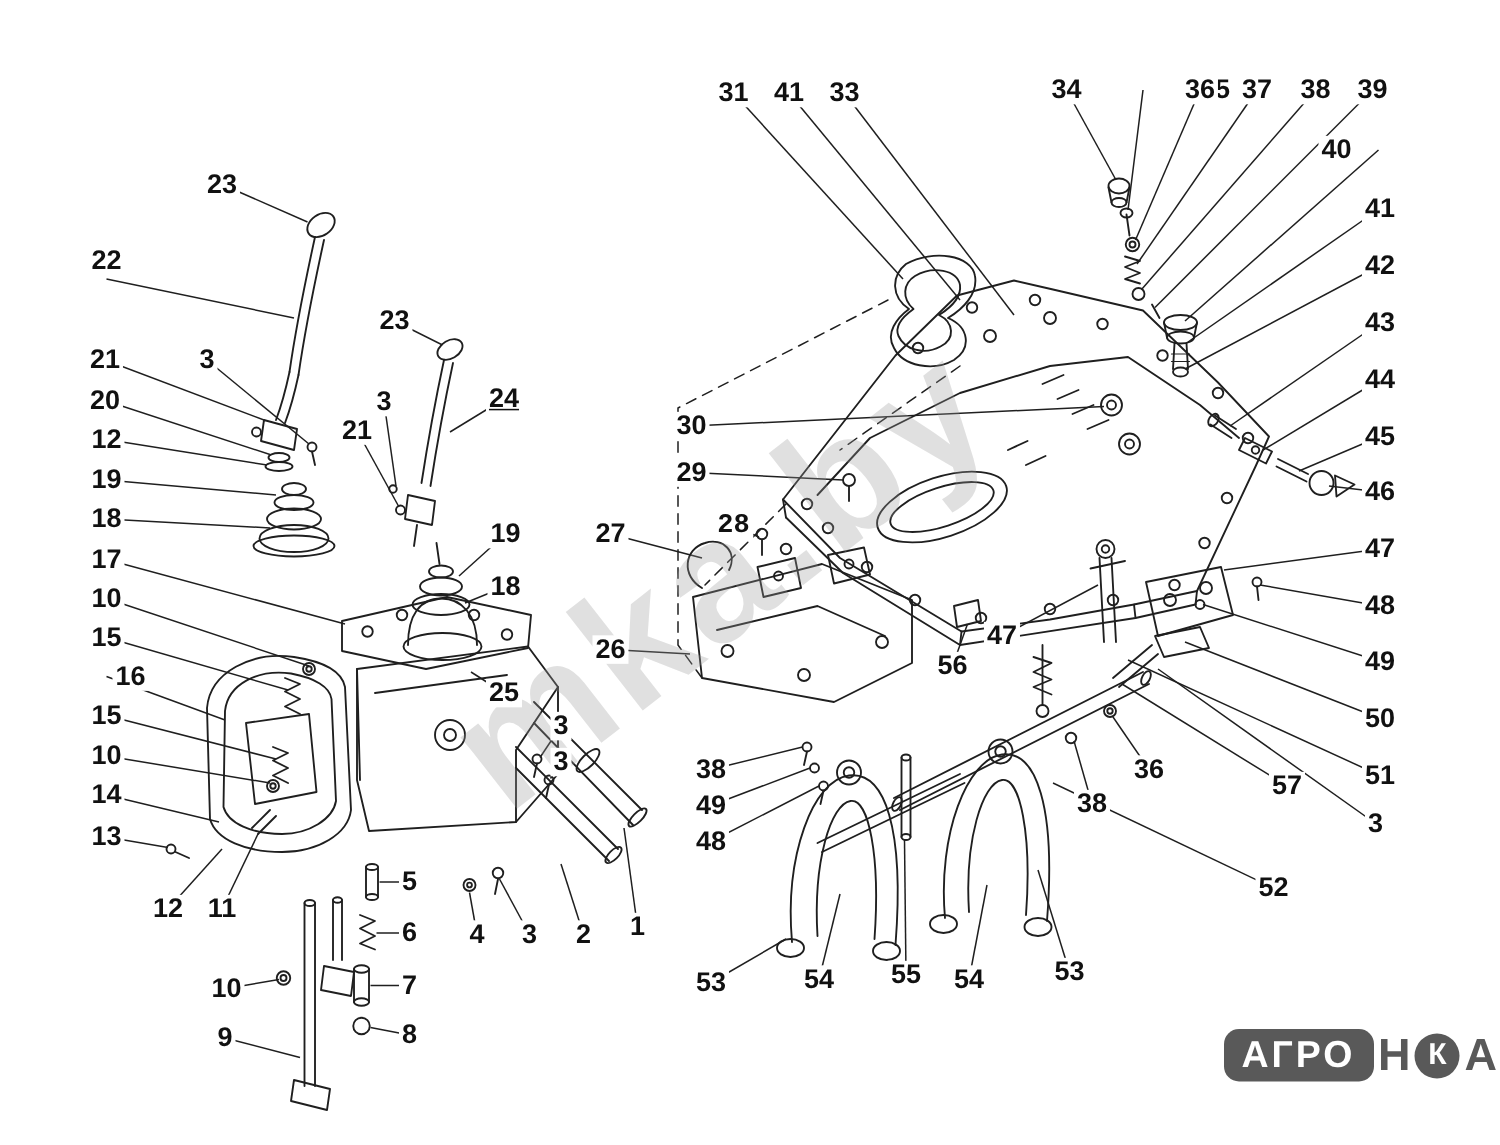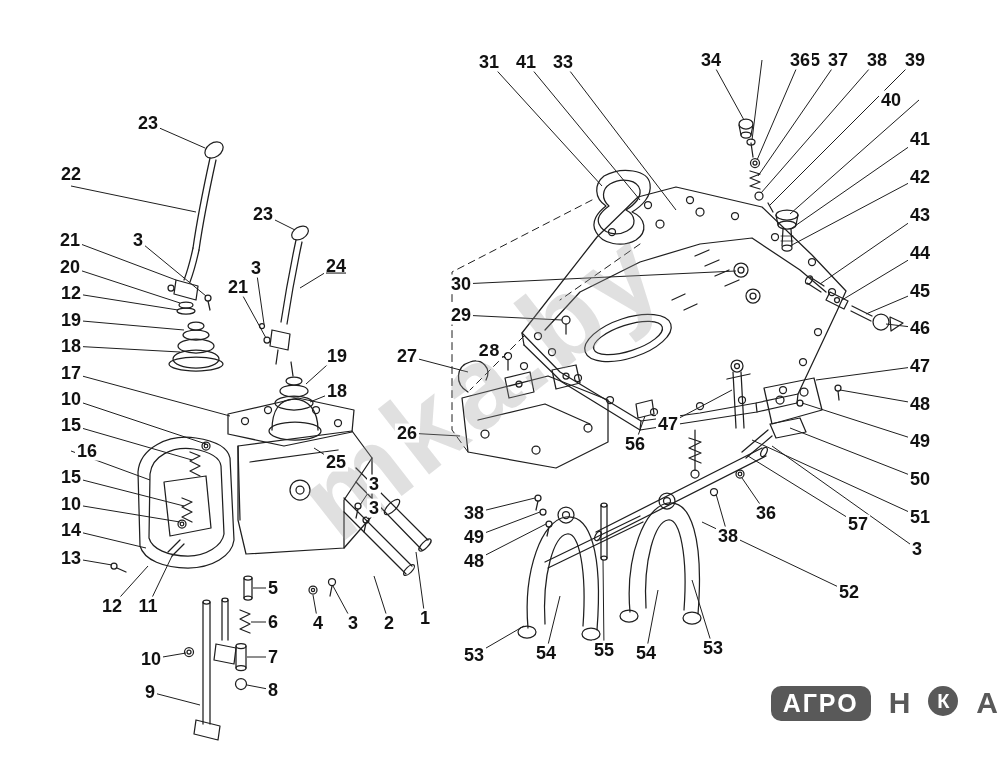--- a/index.html
+++ b/index.html
@@ -42,22 +42,22 @@
     line-height: 1.05;
     color: var(--label, #111111);
     background: #fff;
     padding: 0 2px;
   }
   #logo {
     position: absolute;
     right: 2px;
     bottom: 42px;
     display: flex;
-    align-items: flex-start;
-    gap: 18px;
+    align-items: center;
+    gap: 3px;
     opacity: 0.92;
   }
   #logo .pill {
     background: var(--logo, #4c4c4c);
     color: #fff;
     font-weight: bold;
     font-size: 25px;
     padding: 3px 12px;
     border-radius: 10px;
     letter-spacing: 2px;

